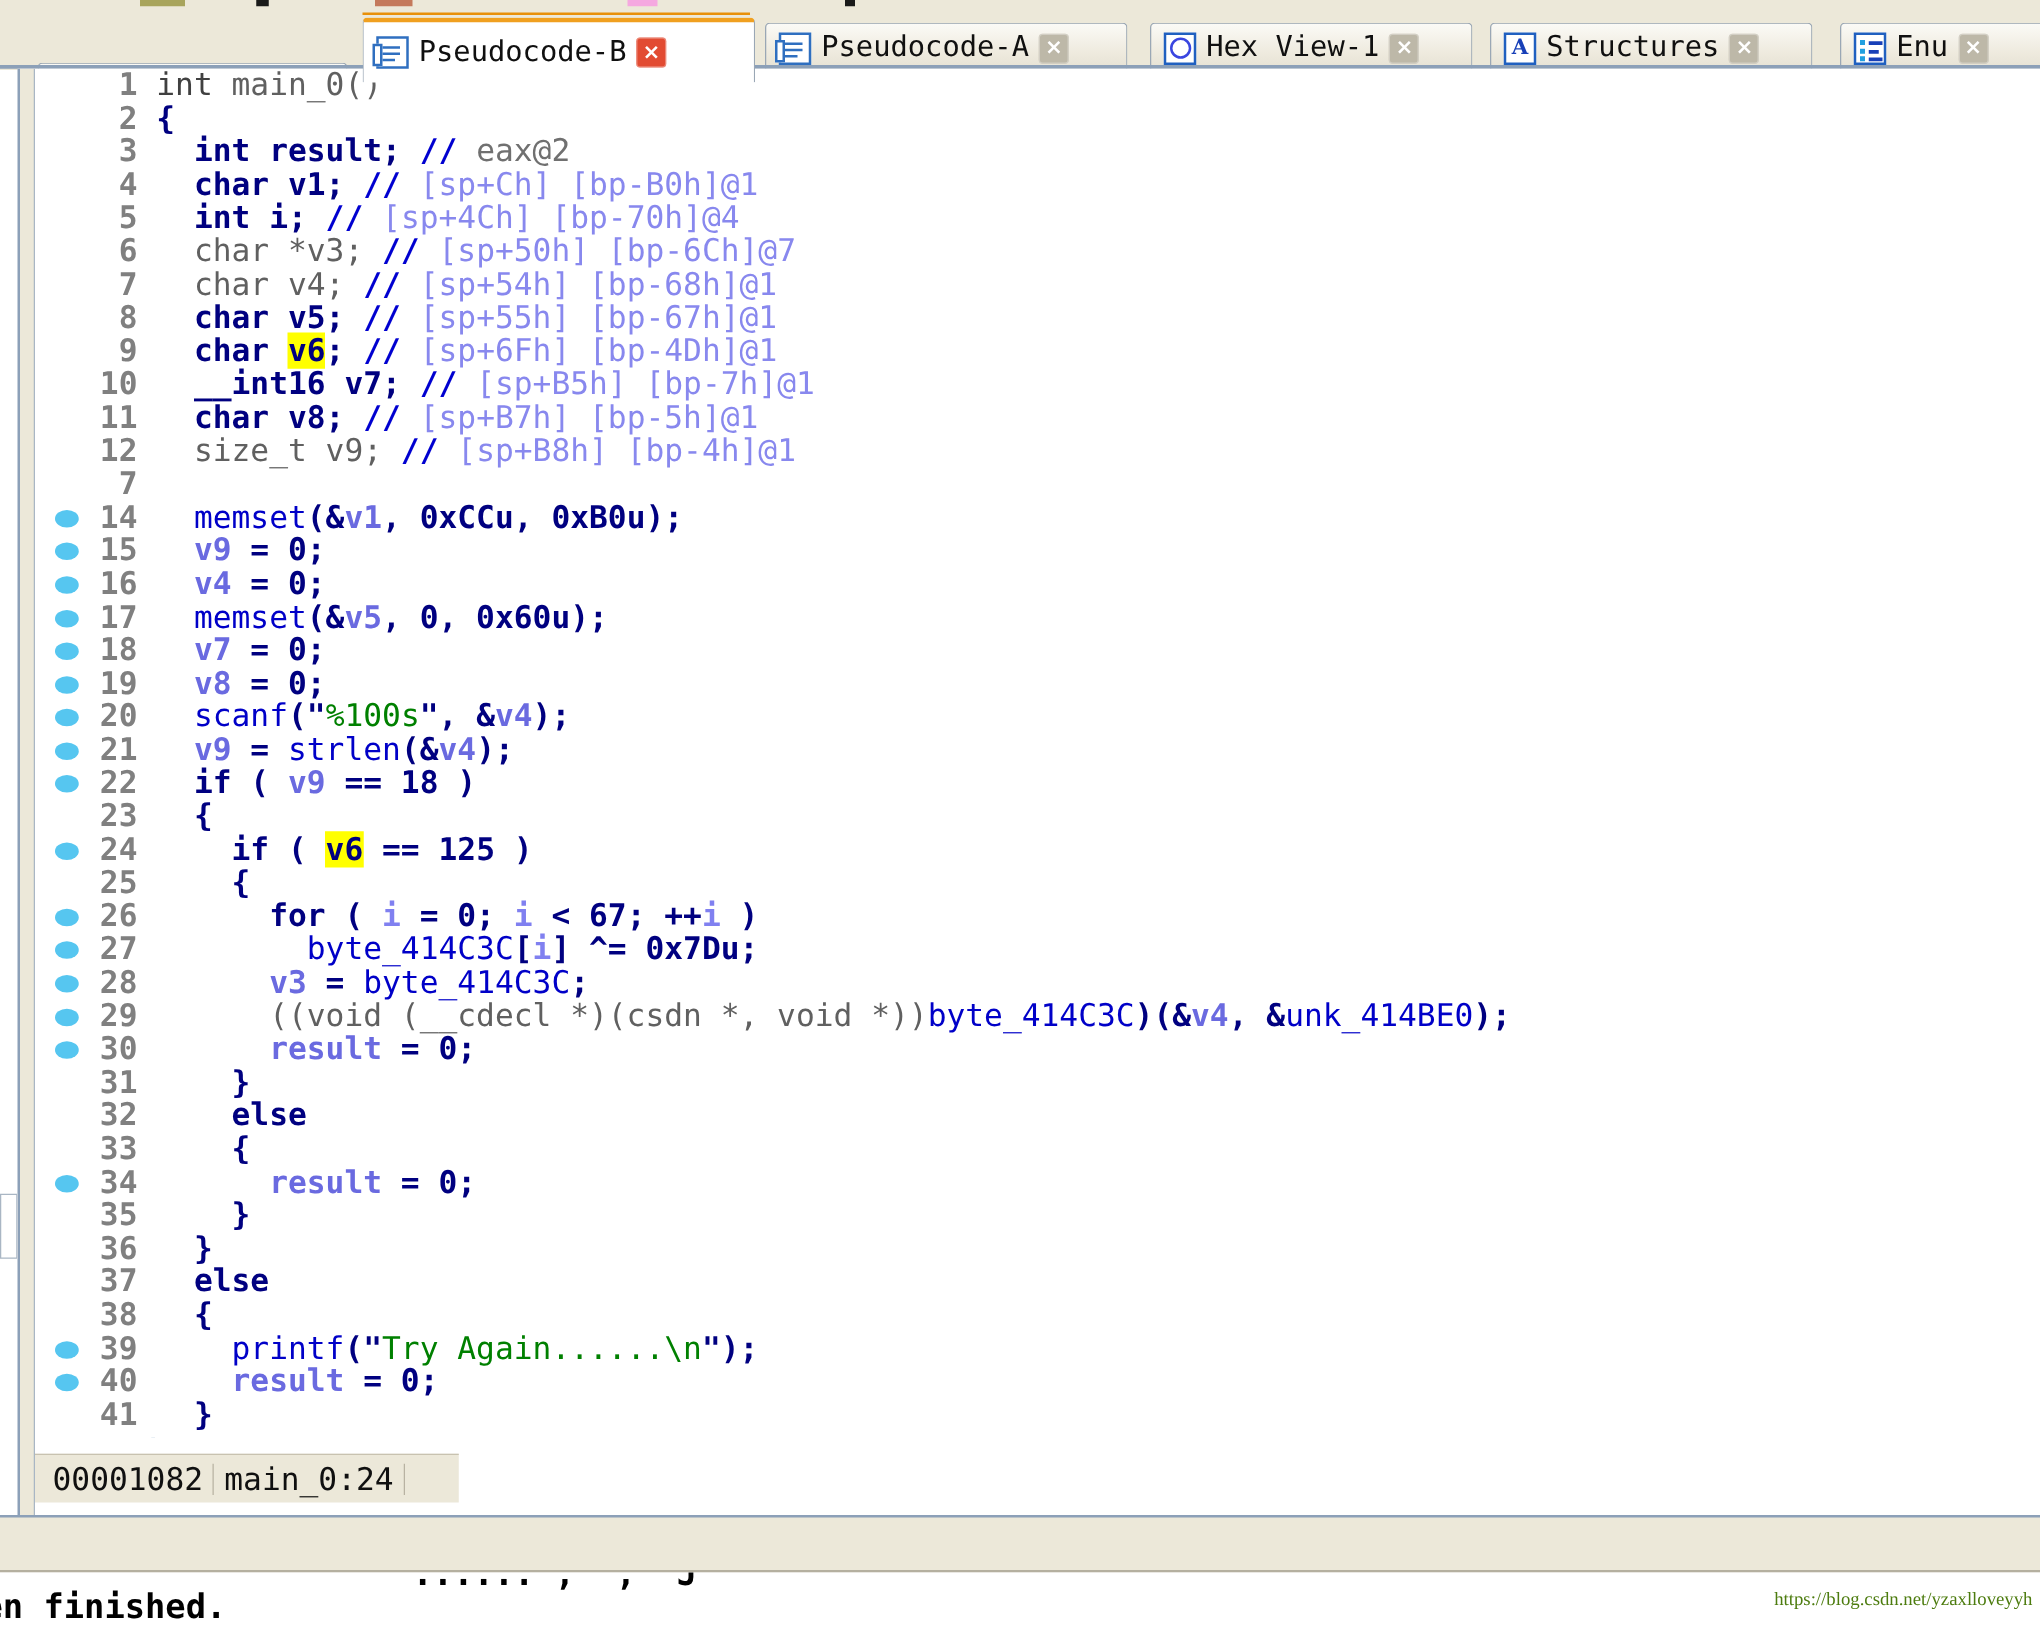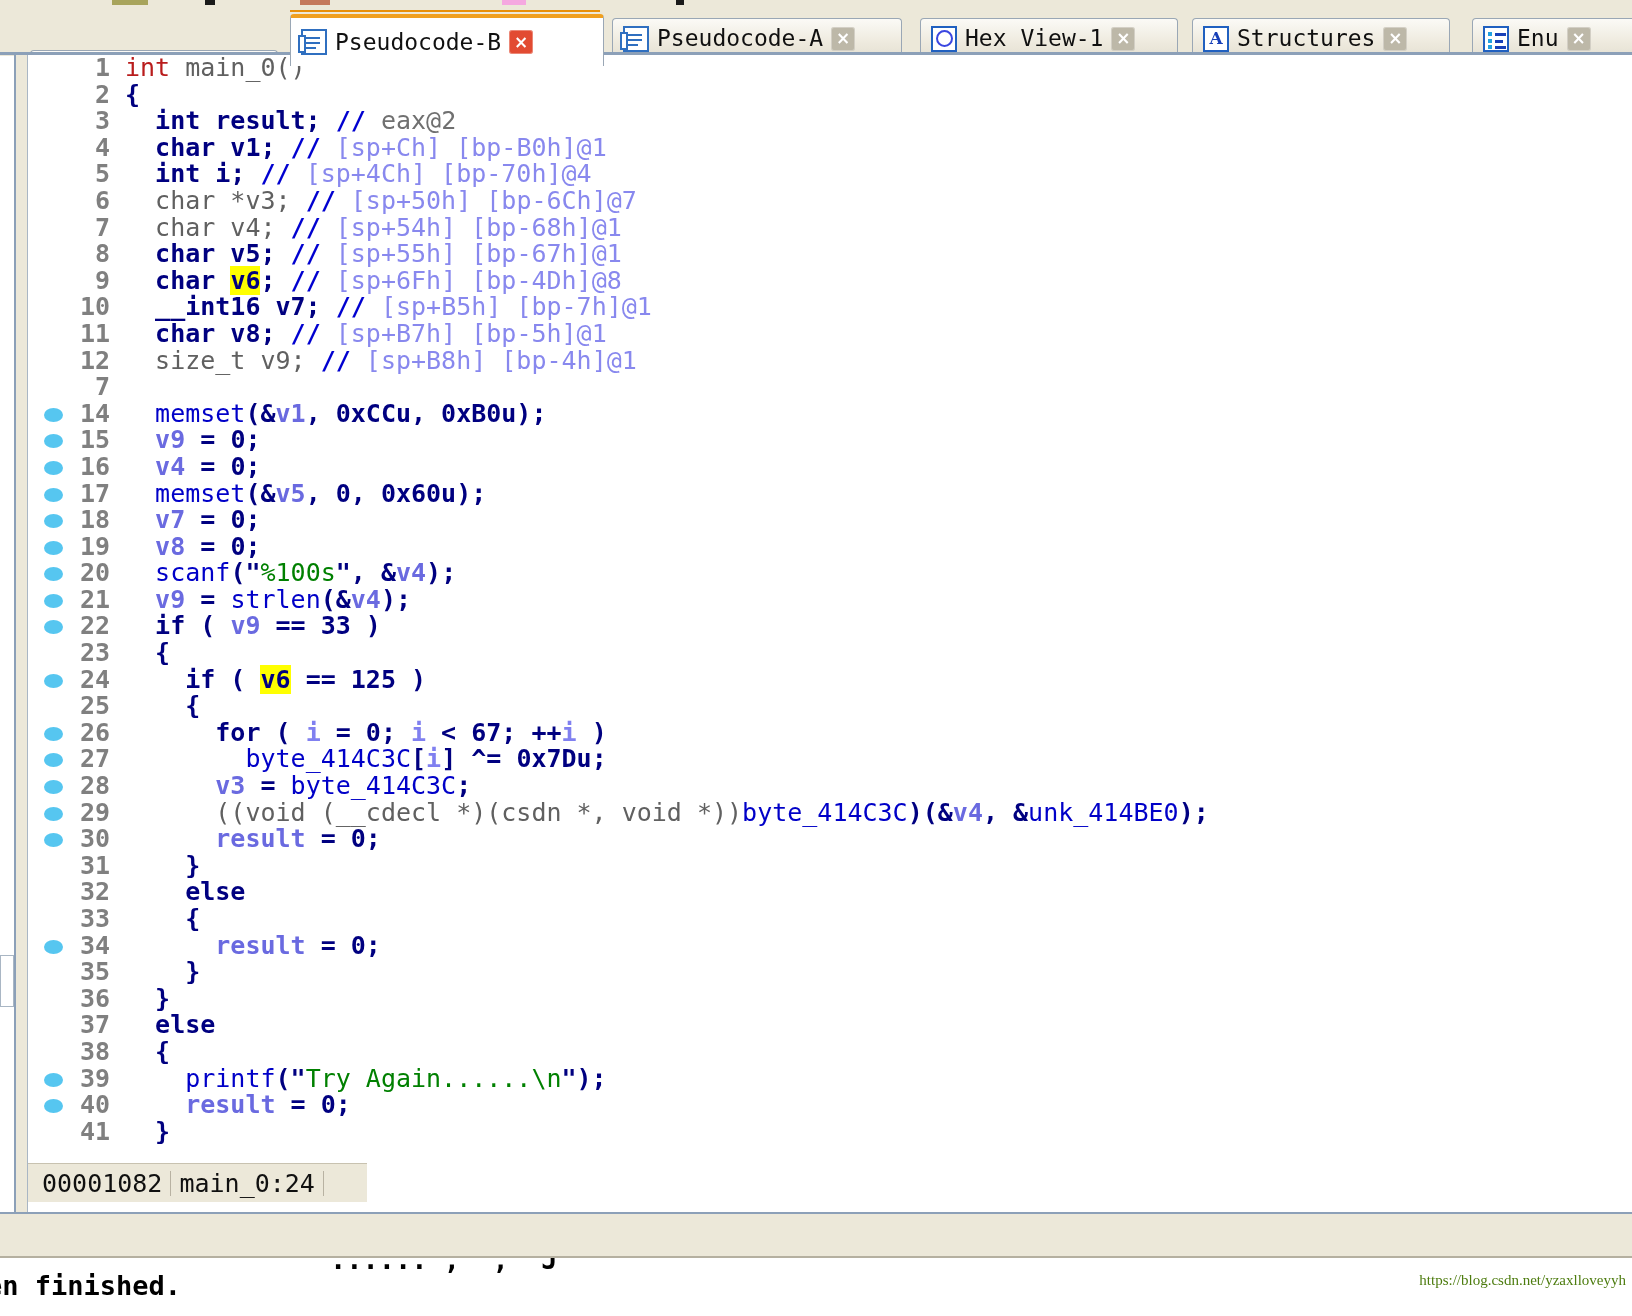--- a/index.html
+++ b/index.html
@@ -195,21 +195,21 @@
     width: 3px; height: 1095px;
     background: #a9c3d8;
   }
   .code {
     padding-left: 9px;
     color: #202020;
   }
 
   
   .kw       { color: #000080; font-weight: bold; }   
-  .type     { color: #b91c1c; }                      
+  .type     { color: #404040; }                      
   .fn       { color: #0000c8; font-weight: normal; }   
   .var      { color: #6a6ae0; font-weight: bold; }   
   .var2     { color: #8080f0; font-weight: bold; }
   .cmt      { color: #707070; }
   .cmtslash { color: #0000d0; font-weight: bold; }
   .stk      { color: #8888ee; }
   .str      { color: #008000; font-weight: normal; text-align: center; }
   .plain    { color: #606060; }
   .hl {
     background: #ffff00;
@@ -390,34 +390,34 @@
   <div class="gutter-sep"></div>
   <div class="codearea" id="codearea">
       <div class="row"><span class="lineno">1</span><span class="code"><span class="type">int </span><span class="plain">main_0()</span></span></div>
       <div class="row"><span class="lineno">2</span><span class="code"><span class="kw">{</span></span></div>
       <div class="row"><span class="lineno">3</span><span class="code">  <span class="kw">int result;</span> <span class="cmtslash">//</span> <span class="cmt">eax@2</span></span></div>
       <div class="row"><span class="lineno">4</span><span class="code">  <span class="kw">char v1;</span> <span class="cmtslash">//</span> <span class="stk">[sp+Ch] [bp-B0h]@1</span></span></div>
       <div class="row"><span class="lineno">5</span><span class="code">  <span class="kw">int i;</span> <span class="cmtslash">//</span> <span class="stk">[sp+4Ch] [bp-70h]@4</span></span></div>
       <div class="row"><span class="lineno">6</span><span class="code">  <span class="plain">char *v3;</span> <span class="cmtslash">//</span> <span class="stk">[sp+50h] [bp-6Ch]@7</span></span></div>
       <div class="row"><span class="lineno">7</span><span class="code">  <span class="plain">char v4;</span> <span class="cmtslash">//</span> <span class="stk">[sp+54h] [bp-68h]@1</span></span></div>
       <div class="row"><span class="lineno">8</span><span class="code">  <span class="kw">char v5;</span> <span class="cmtslash">//</span> <span class="stk">[sp+55h] [bp-67h]@1</span></span></div>
-      <div class="row"><span class="lineno">9</span><span class="code">  <span class="kw">char </span><span class="hl">v6</span><span class="kw">;</span> <span class="cmtslash">//</span> <span class="stk">[sp+6Fh] [bp-4Dh]@8</span></span></div>
+      <div class="row"><span class="lineno">9</span><span class="code">  <span class="kw">char </span><span class="hl">v6</span><span class="kw">;</span> <span class="cmtslash">//</span> <span class="stk">[sp+6Fh] [bp-4Dh]@1</span></span></div>
       <div class="row"><span class="lineno">10</span><span class="code">  <span class="kw">__int16 v7;</span> <span class="cmtslash">//</span> <span class="stk">[sp+B5h] [bp-7h]@1</span></span></div>
       <div class="row"><span class="lineno">11</span><span class="code">  <span class="kw">char v8;</span> <span class="cmtslash">//</span> <span class="stk">[sp+B7h] [bp-5h]@1</span></span></div>
       <div class="row"><span class="lineno">12</span><span class="code">  <span class="plain">size_t v9;</span> <span class="cmtslash">//</span> <span class="stk">[sp+B8h] [bp-4h]@1</span></span></div>
       <div class="row"><span class="lineno">7</span><span class="code">&nbsp;</span></div>
       <div class="row"><span class="bp"></span><span class="lineno">14</span><span class="code">  <span class="fn">memset</span><span class="kw">(&amp;</span><span class="var">v1</span><span class="kw">, 0xCCu, 0xB0u);</span></span></div>
       <div class="row"><span class="bp"></span><span class="lineno">15</span><span class="code">  <span class="var">v9</span> <span class="kw">= 0;</span></span></div>
       <div class="row"><span class="bp"></span><span class="lineno">16</span><span class="code">  <span class="var">v4</span> <span class="kw">= 0;</span></span></div>
       <div class="row"><span class="bp"></span><span class="lineno">17</span><span class="code">  <span class="fn">memset</span><span class="kw">(&amp;</span><span class="var">v5</span><span class="kw">, 0, 0x60u);</span></span></div>
       <div class="row"><span class="bp"></span><span class="lineno">18</span><span class="code">  <span class="var">v7</span> <span class="kw">= 0;</span></span></div>
       <div class="row"><span class="bp"></span><span class="lineno">19</span><span class="code">  <span class="var">v8</span> <span class="kw">= 0;</span></span></div>
       <div class="row"><span class="bp"></span><span class="lineno">20</span><span class="code">  <span class="fn">scanf</span><span class="kw">(</span><span class="kw">"</span><span class="str">%100s</span><span class="kw">", &amp;</span><span class="var">v4</span><span class="kw">);</span></span></div>
       <div class="row"><span class="bp"></span><span class="lineno">21</span><span class="code">  <span class="var">v9</span> <span class="kw">= </span><span class="fn">strlen</span><span class="kw">(&amp;</span><span class="var">v4</span><span class="kw">);</span></span></div>
-      <div class="row"><span class="bp"></span><span class="lineno">22</span><span class="code">  <span class="kw">if ( </span><span class="var">v9</span><span class="kw"> == 33 )</span></span></div>
+      <div class="row"><span class="bp"></span><span class="lineno">22</span><span class="code">  <span class="kw">if ( </span><span class="var">v9</span><span class="kw"> == 18 )</span></span></div>
       <div class="row"><span class="lineno">23</span><span class="code">  <span class="kw">{</span></span></div>
       <div class="row"><span class="bp"></span><span class="lineno">24</span><span class="code">    <span class="kw">if ( </span><span class="caret"></span><span class="hl">v6</span><span class="kw"> == 125 )</span></span></div>
       <div class="row"><span class="lineno">25</span><span class="code">    <span class="kw">{</span></span></div>
       <div class="row"><span class="bp"></span><span class="lineno">26</span><span class="code">      <span class="kw">for ( </span><span class="var2">i</span><span class="kw"> = 0; </span><span class="var2">i</span><span class="kw"> &lt; 67; ++</span><span class="var2">i</span><span class="kw"> )</span></span></div>
       <div class="row"><span class="bp"></span><span class="lineno">27</span><span class="code">        <span class="fn">byte_414C3C</span><span class="kw">[</span><span class="var2">i</span><span class="kw">] ^= 0x7Du;</span></span></div>
       <div class="row"><span class="bp"></span><span class="lineno">28</span><span class="code">      <span class="var">v3</span> <span class="kw">= </span><span class="fn">byte_414C3C</span><span class="kw">;</span></span></div>
       <div class="row"><span class="bp"></span><span class="lineno">29</span><span class="code">      <span class="plain">((void (__cdecl *)(csdn *, void *))</span><span class="fn">byte_414C3C</span><span class="kw">)(&amp;</span><span class="var">v4</span><span class="kw">, &amp;</span><span class="fn">unk_414BE0</span><span class="kw">);</span></span></div>
       <div class="row"><span class="bp"></span><span class="lineno">30</span><span class="code">      <span class="var">result</span> <span class="kw">= 0;</span></span></div>
       <div class="row"><span class="lineno">31</span><span class="code">    <span class="kw">}</span></span></div>
       <div class="row"><span class="lineno">32</span><span class="code">    <span class="kw">else</span></span></div>

